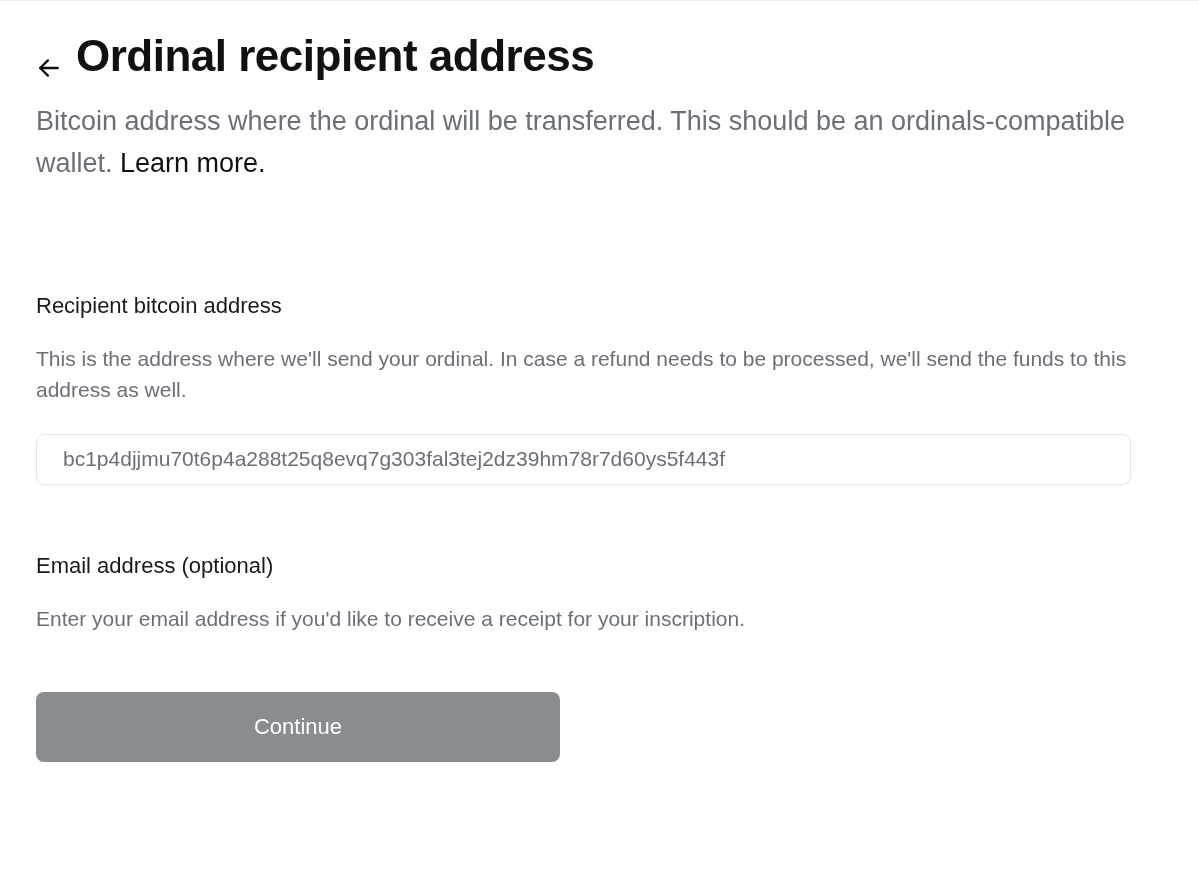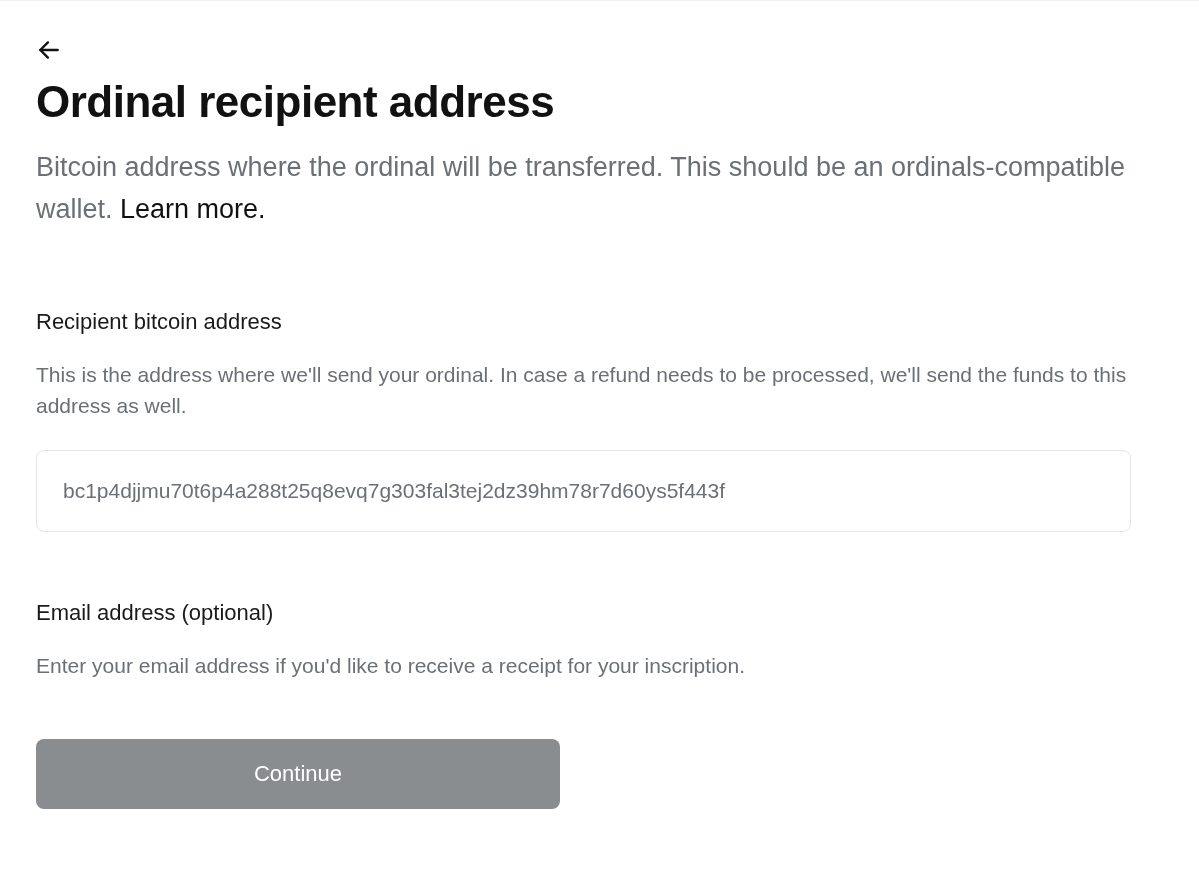--- a/index.html
+++ b/index.html
@@ -7,24 +7,22 @@
       font-family: -apple-system, BlinkMacSystemFont, "Segoe UI", Helvetica, Arial, sans-serif;
       background: #ffffff;
       width: 1199px;
       height: 872px;
       padding: 30px 36px 30px 36px;
       border-top: 1px solid #eee;
       color: #111;
     }
     .header-row {
       display: flex;
-      align-items: flex-start;
+      align-items: flex-end;
       gap: 14px;
-      margin-top: 6px;
-      flex-direction: column;
     }
     .back-icon {
       display: inline-flex;
       align-items: center;
       justify-content: center;
       cursor: pointer;
       color: #111;
     }
     .page-title {
       font-size: 44px;
@@ -39,42 +37,42 @@
       margin-top: 20px;
       max-width: 1100px;
       font-weight: 400;
     }
     .subtitle .learn-more {
       color: #111;
       cursor: pointer;
       text-align: right;
     }
     .section {
-      margin-top: 78px;
+      margin-top: 108px;
     }
     .section + .section {
       margin-top: 68px;
     }
     .section-label {
       font-size: 22px;
       font-weight: 500;
       color: #1a1a1a;
     }
     .section-desc {
       font-size: 21px;
       line-height: 1.5;
       color: #6b6f76;
       margin-top: 24px;
       max-width: 1100px;
     }
     .input-box {
       margin-top: 28px;
       width: 1095px;
       max-width: 100%;
-      height: 82px;
+      height: 51px;
       border: 1px solid #e5e6e8;
       border-radius: 8px;
       background: #fff;
       font-size: 21px;
       color: #6b6f76;
       padding: 0 26px;
       outline: none;
       font-family: inherit;
     }
     .input-box::placeholder { color: #9aa0a6; }

